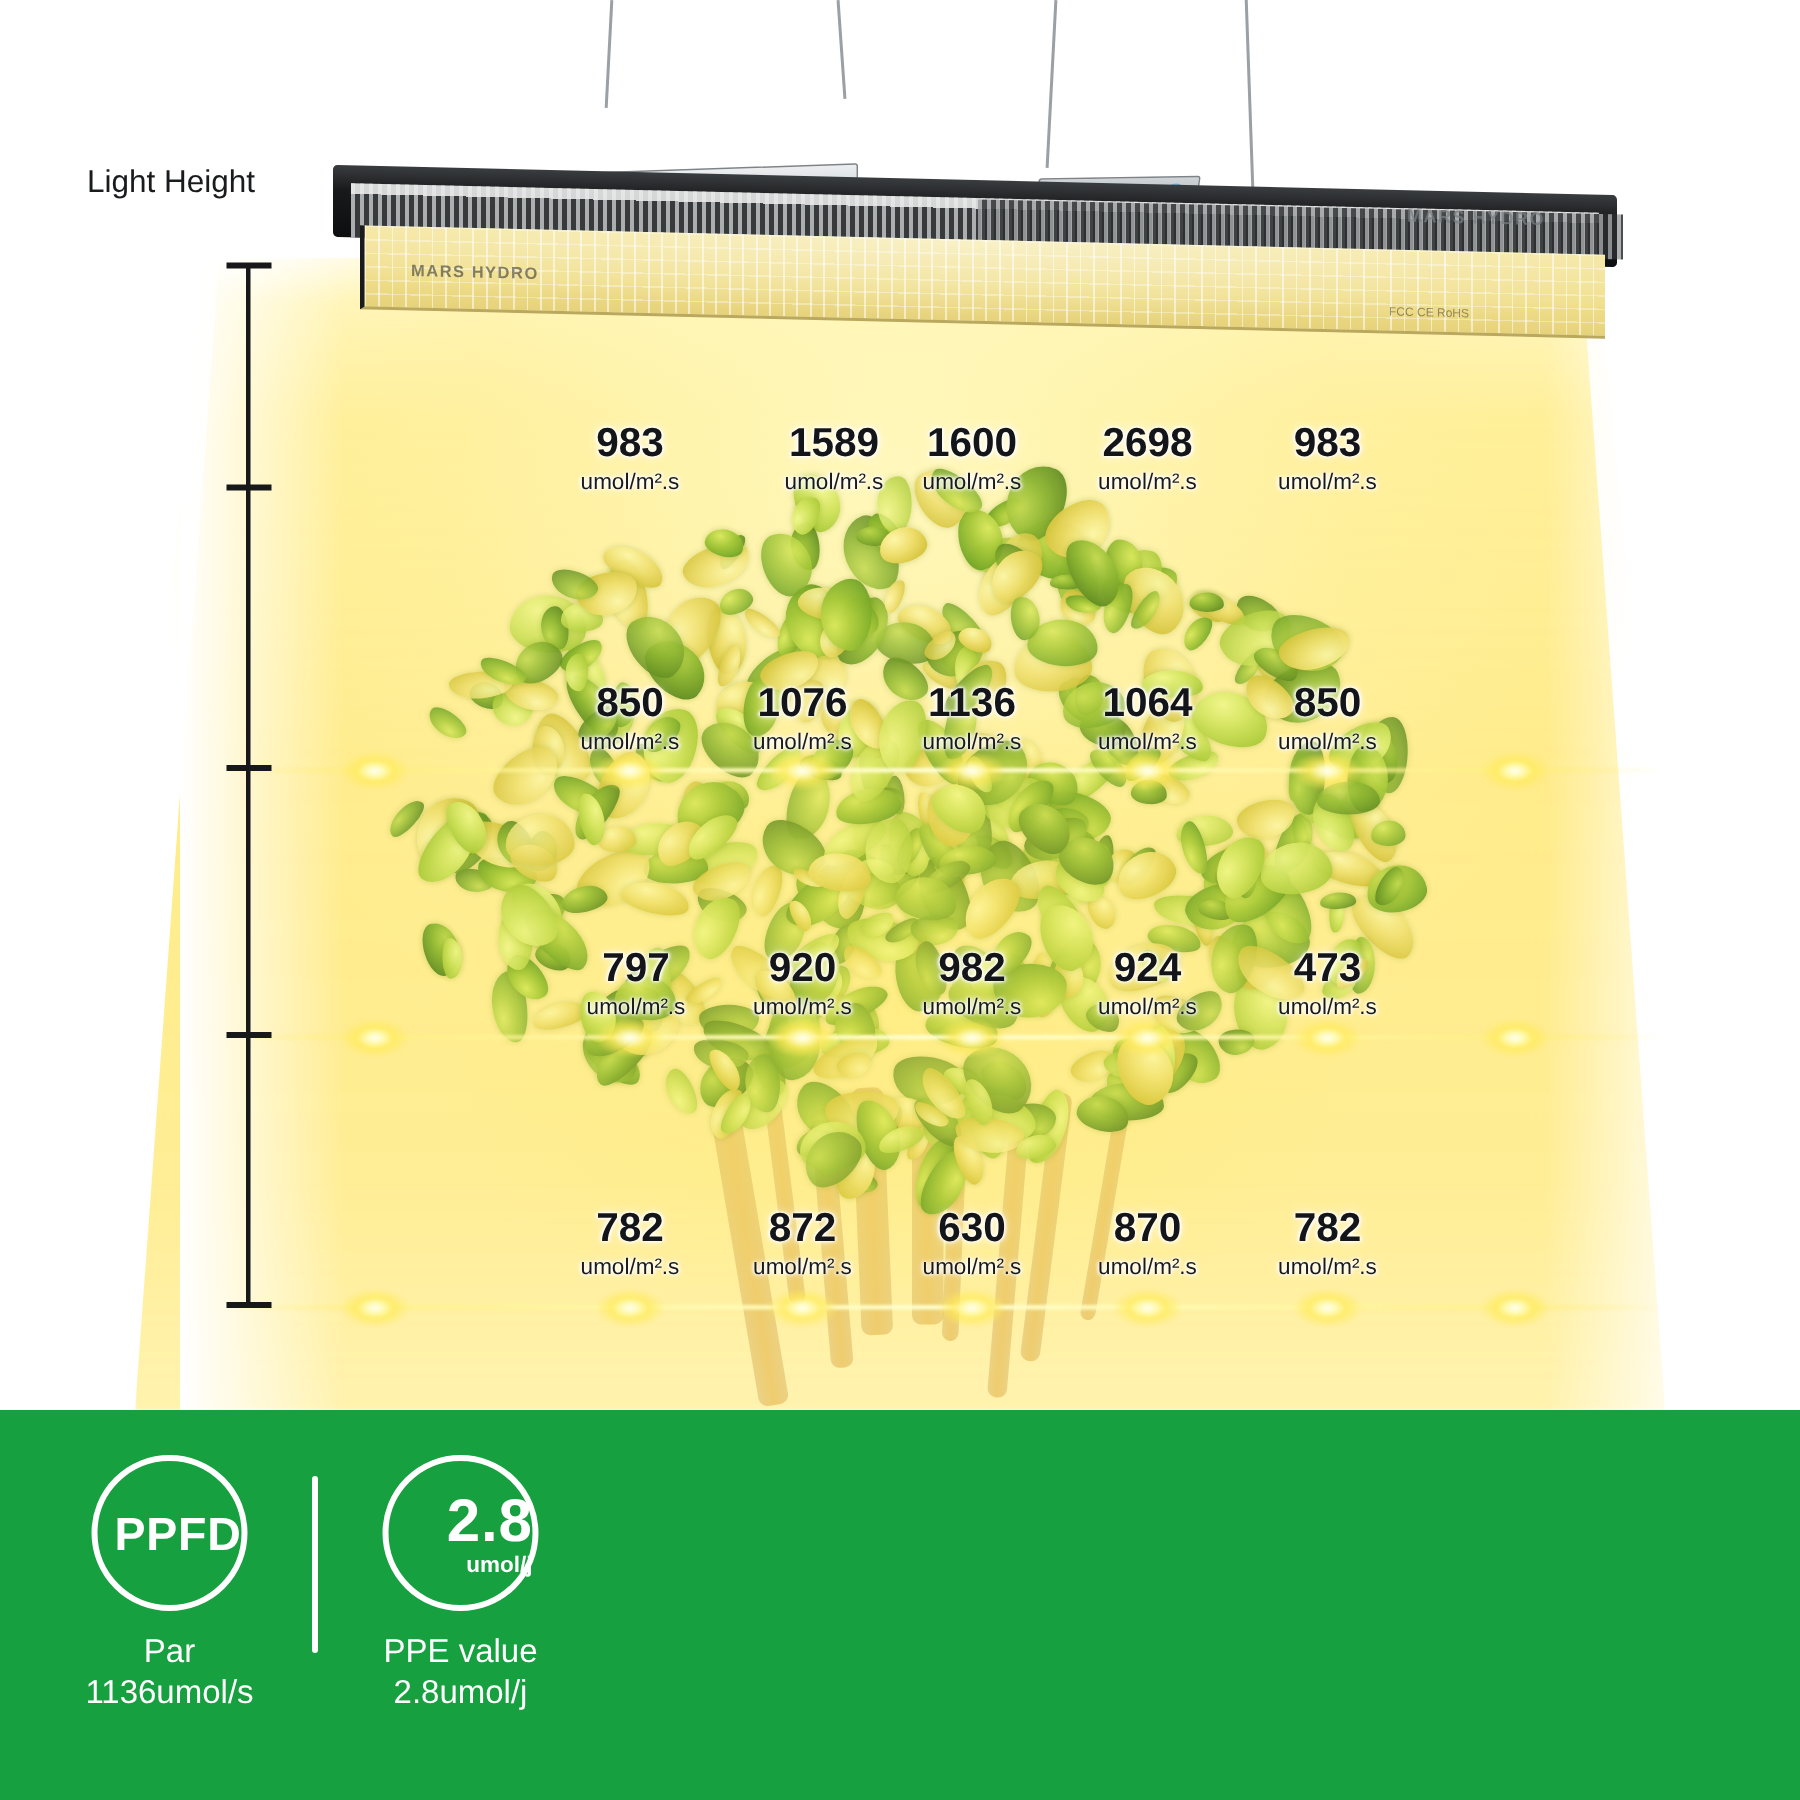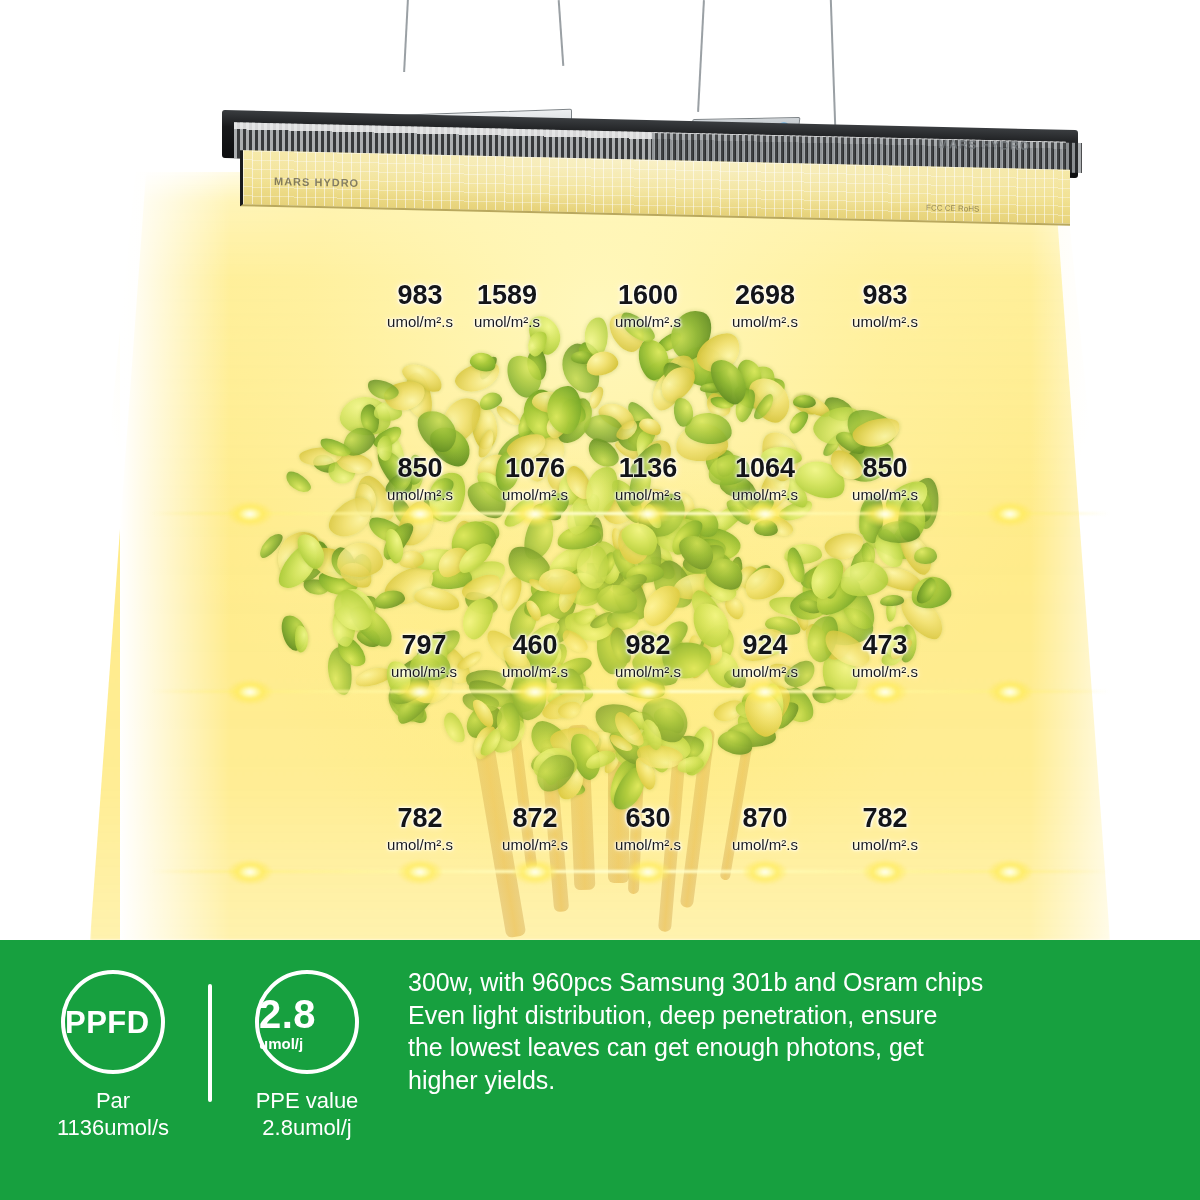--- a/index.html
+++ b/index.html
@@ -225,21 +225,21 @@
     background: #17a03f;
     display: flex; align-items: flex-start;
   }
   .banner-badges {
     display: flex; align-items: flex-start; padding: 30px 0 0 38px; gap: 0;
   }
   .badge { width: 150px; text-align: center; }
   .badge-circle {
     width: 104px; height: 104px; margin: 0 auto;
     border: 4px solid #ffffff; border-radius: 50%;
-    display: flex; flex-direction: column; align-items: flex-start; justify-content: center;
+    display: flex; flex-direction: column; align-items: flex-end; justify-content: center;
     color: #ffffff;
   }
   .badge-circle .big { font-size: 31px; font-weight: bold; letter-spacing: 0.5px; line-height: 1; }
   .badge-circle .big.num { font-size: 40px; }
   .badge-circle .sub { font-size: 15px; font-weight: bold; margin-top: 2px; line-height: 1; }
   .badge-caption {
     margin-top: 14px; color: #ffffff; font-size: 22px; line-height: 1.22; white-space: nowrap;
   }
   .badge-sep {
     width: 4px; height: 118px; background: #ffffff; margin: 14px 20px 0 20px; border-radius: 2px;
@@ -757,28 +757,39 @@
     </div>
     <div class="fx-body"></div>
     <div class="fx-fins"></div>
     <div class="fx-fins2"></div>
     <div class="fx-panel"></div>
     <div class="fx-brand">MARS HYDRO</div>
     <div class="fx-right-logo">MARS HYDRO</div>
     <div class="fx-label">FCC CE RoHS</div>
   </div>
 
+  <div class="axis">
+    <div class="axis-title">Light Height</div>
+    <div class="axis-line"></div>
+    <div id="ticks">
+        <div class="tick" style="top: 175px;"></div>
+        <div class="tick" style="top: 323px;"></div>
+        <div class="tick" style="top: 510px;"></div>
+        <div class="tick" style="top: 688px;"></div>
+        <div class="tick" style="top: 868px;"></div>
+      </div>
+  </div>
 
   <div id="ppfd-rows">
       <div class="ppfd-row" style="top: 282px;">
         <div class="ppfd-cell" style="left: 420px;">
           <div class="ppfd-val">983</div>
           <div class="ppfd-unit">umol/m².s</div>
         </div>
-        <div class="ppfd-cell" style="left: 507px;">
+        <div class="ppfd-cell" style="left: 556px;">
           <div class="ppfd-val">1589</div>
           <div class="ppfd-unit">umol/m².s</div>
         </div>
         <div class="ppfd-cell" style="left: 648px;">
           <div class="ppfd-val">1600</div>
           <div class="ppfd-unit">umol/m².s</div>
         </div>
         <div class="ppfd-cell" style="left: 765px;">
           <div class="ppfd-val">2698</div>
           <div class="ppfd-unit">umol/m².s</div>
@@ -809,21 +820,21 @@
           <div class="ppfd-val">850</div>
           <div class="ppfd-unit">umol/m².s</div>
         </div>
       </div>
       <div class="ppfd-row" style="top: 632px;">
         <div class="ppfd-cell" style="left: 424px;">
           <div class="ppfd-val">797</div>
           <div class="ppfd-unit">umol/m².s</div>
         </div>
         <div class="ppfd-cell" style="left: 535px;">
-          <div class="ppfd-val">460</div>
+          <div class="ppfd-val">920</div>
           <div class="ppfd-unit">umol/m².s</div>
         </div>
         <div class="ppfd-cell" style="left: 648px;">
           <div class="ppfd-val">982</div>
           <div class="ppfd-unit">umol/m².s</div>
         </div>
         <div class="ppfd-cell" style="left: 765px;">
           <div class="ppfd-val">924</div>
           <div class="ppfd-unit">umol/m².s</div>
         </div>
@@ -878,22 +889,16 @@
         </div>
         <div class="badge-caption">
           <div>PPE value</div>
           <div>2.8umol/j</div>
         </div>
       </div>
 
     </div>
 
     <div class="banner-text">
-      <div id="banner-lines">
-          <div class="banner-line">300w, with 960pcs Samsung 301b and Osram chips</div>
-          <div class="banner-line">Even light distribution, deep penetration, ensure</div>
-          <div class="banner-line">the lowest leaves can get enough photons, get</div>
-          <div class="banner-line">higher yields.</div>
-        </div>
     </div>
   </div>
 
 </div>
 
 </body></html>

